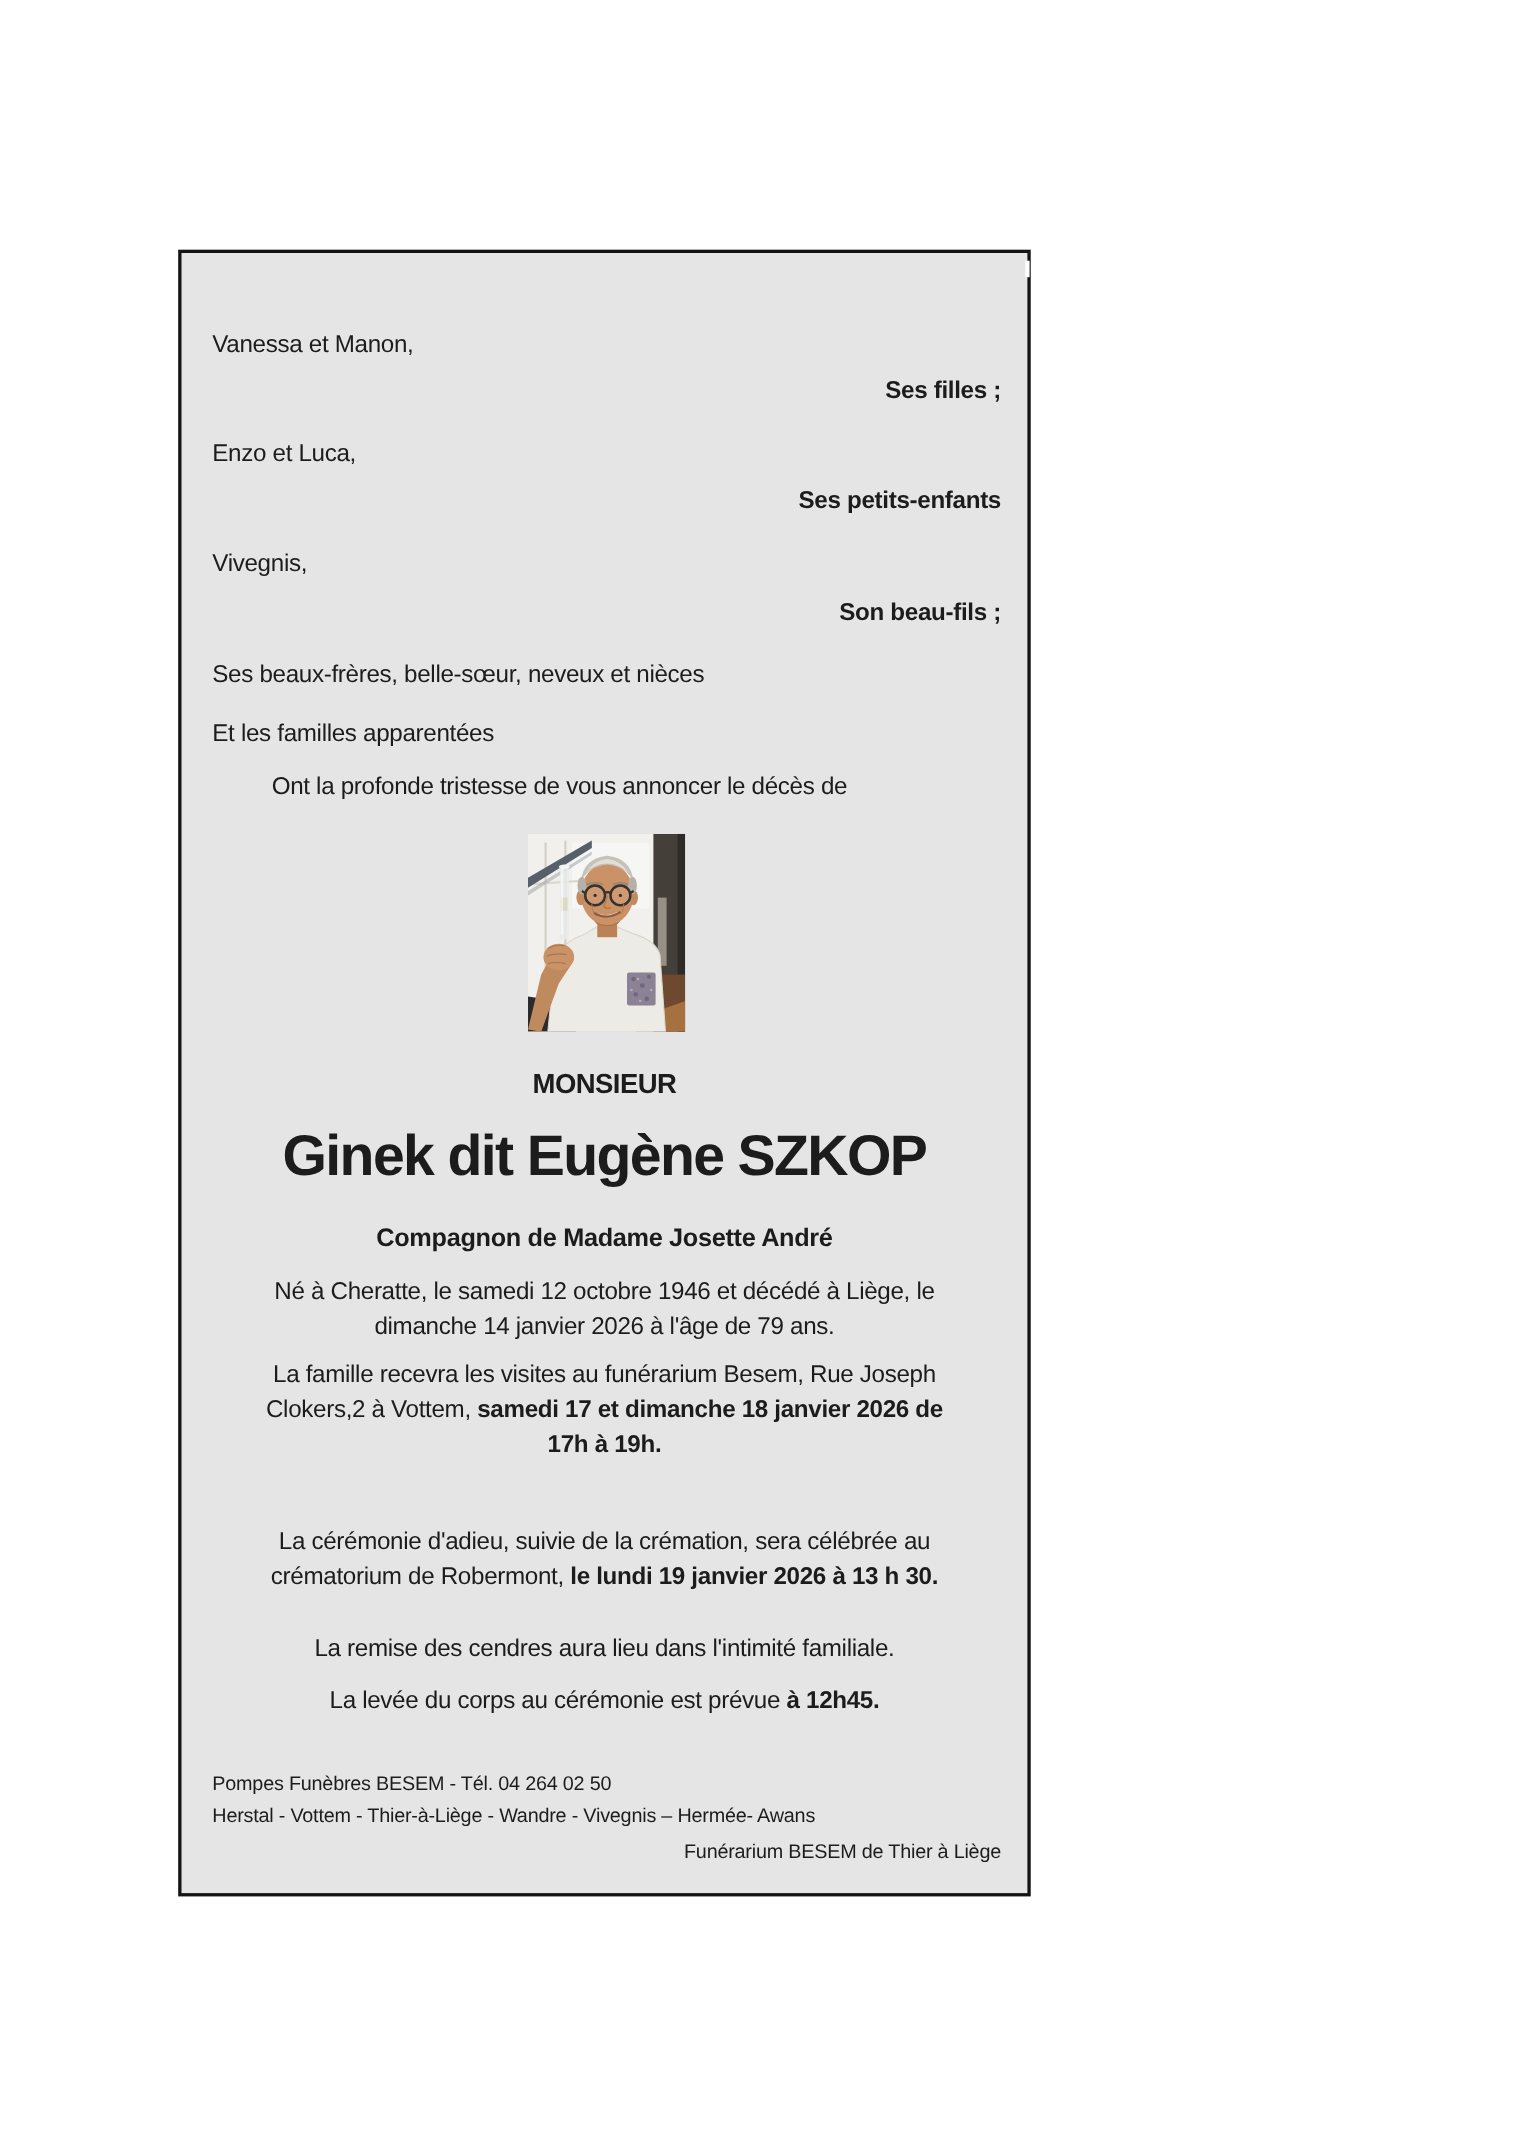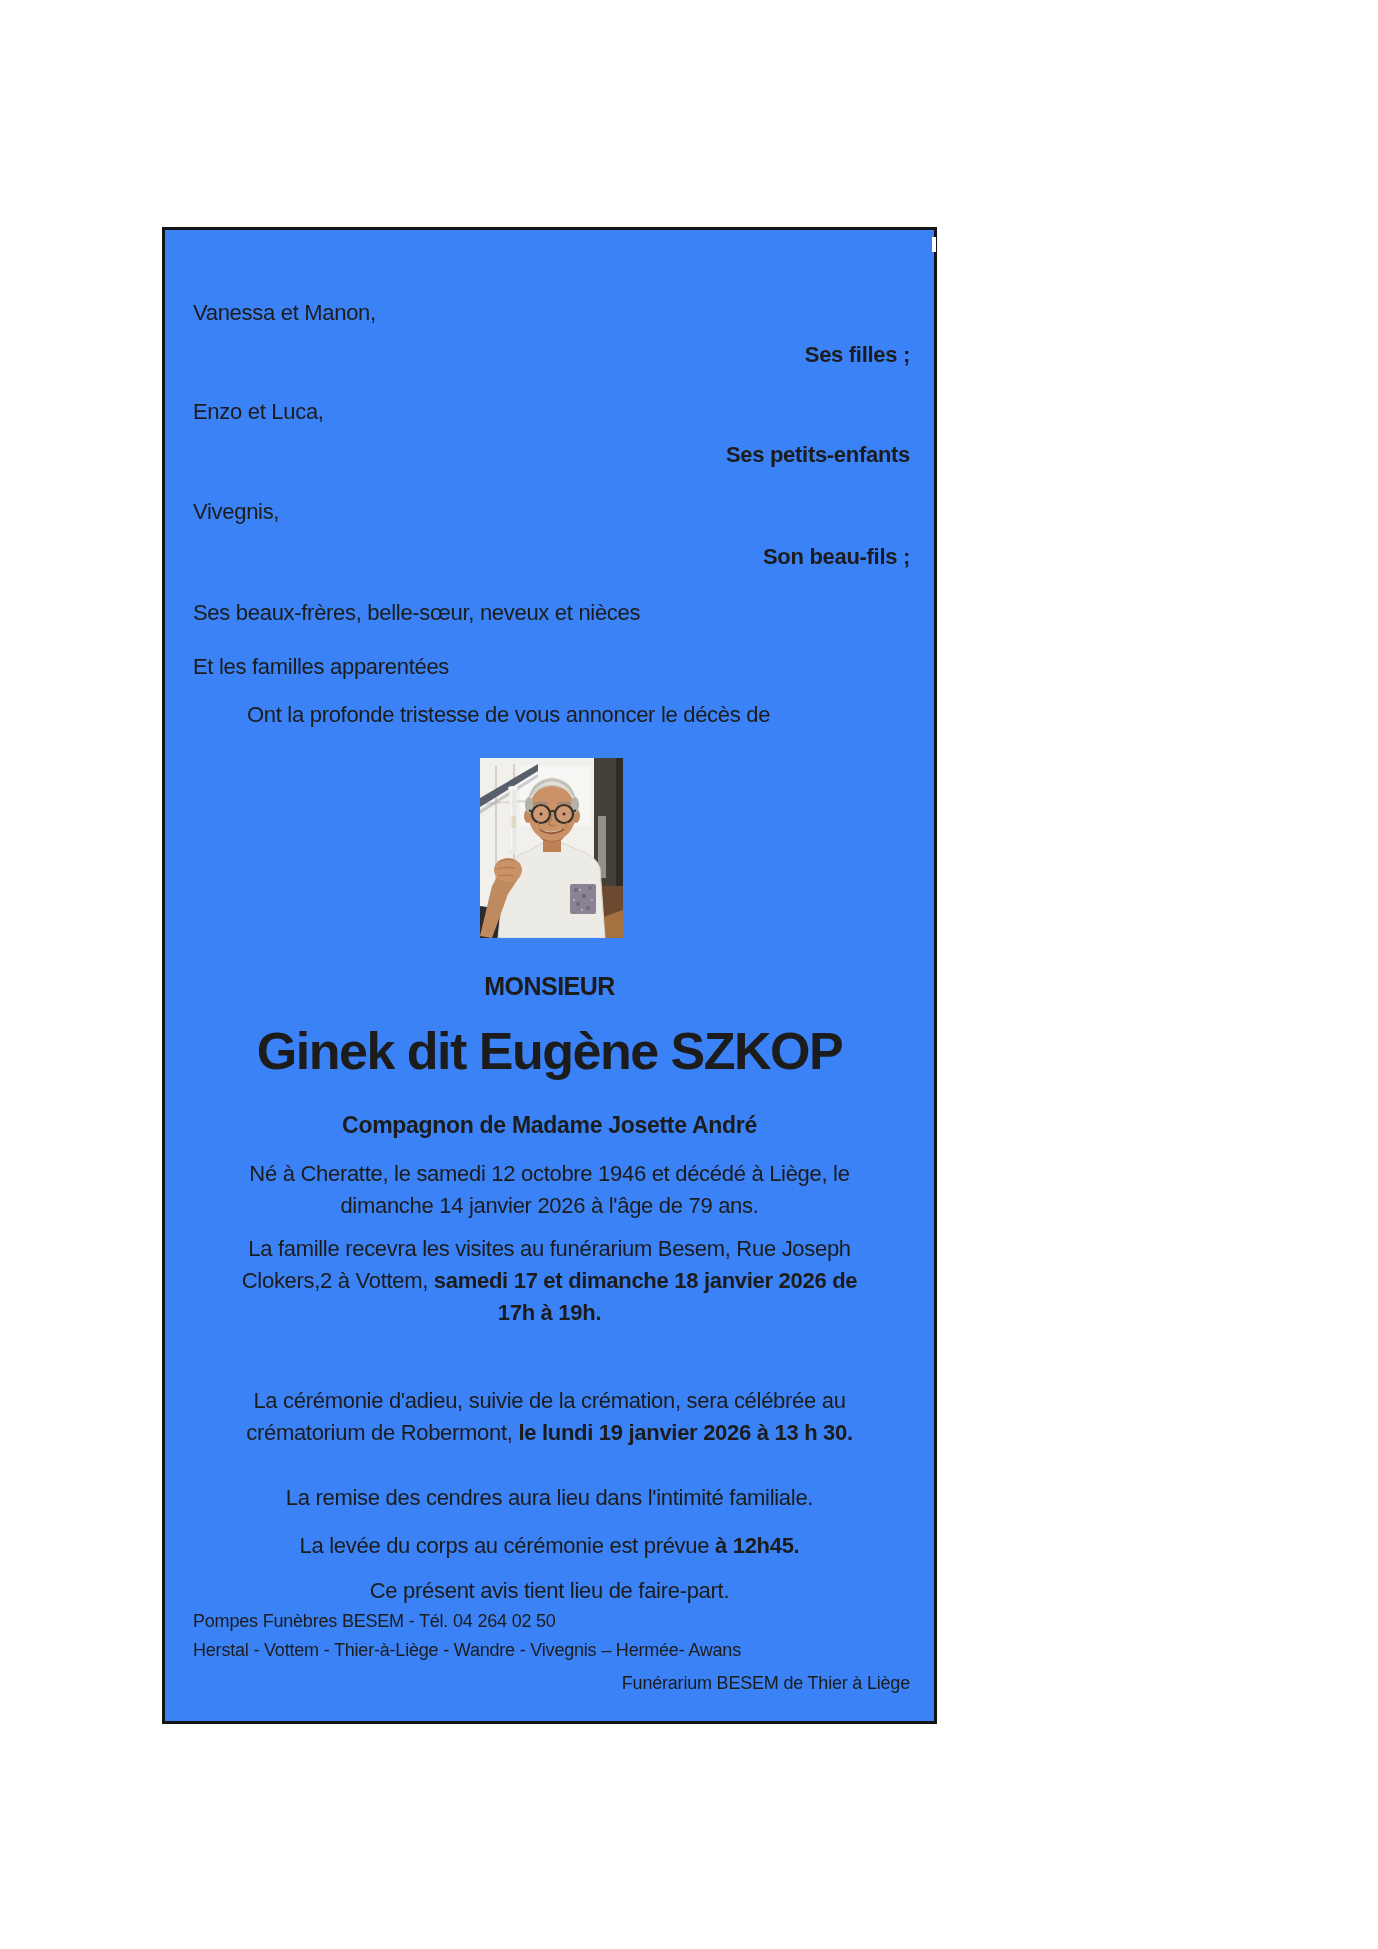--- a/index.html
+++ b/index.html
@@ -17,21 +17,21 @@
     overflow: hidden;
   }
   .notice-box {
     position: absolute;
     left: 162px;
     top: 227px;
     width: 775px;
     height: 1497px;
     border: 3px solid #141414;
     box-sizing: border-box;
-    background: #3b82f6;
+    background: #e5e5e5;
   }
   
   .corner-notch {
     position: absolute;
     right: -2px;
     top: 7px;
     width: 4px;
     height: 15px;
     background: #ffffff;
   }
@@ -179,19 +179,18 @@
 
     <div class="line centered" style="top:1006px">La famille recevra les visites au funérarium Besem, Rue Joseph</div>
     <div class="line centered" style="top:1038px"><span>Clokers,2 à Vottem, </span><span class="bold">samedi 17 et dimanche 18 janvier 2026 de</span></div>
     <div class="line centered bold" style="top:1070px">17h à 19h.</div>
 
     <div class="line centered" style="top:1158px">La cérémonie d'adieu, suivie de la crémation, sera célébrée au</div>
     <div class="line centered" style="top:1190px"><span>crématorium de Robermont, </span><span class="bold">le lundi 19 janvier 2026 à 13 h 30.</span></div>
 
     <div class="line centered" style="top:1255px">La remise des cendres aura lieu dans l'intimité familiale.</div>
     <div class="line centered" style="top:1303px"><span>La levée du corps au cérémonie est prévue </span><span class="bold">à 12h45.</span></div>
-    <div class="line centered" style="top:1348px">Ce présent avis tient lieu de faire-part.</div>
 
     <div class="line left-col footer-line" style="top:1378px">Pompes Funèbres BESEM - Tél. 04 264 02 50</div>
     <div class="line left-col footer-line" style="top:1407px">Herstal - Vottem - Thier-à-Liège - Wandre - Vivegnis – Hermée- Awans</div>
     <div class="line right-col footer-line" style="top:1440px">Funérarium BESEM de Thier à Liège</div>
   </div>
 </div>
 
 </body></html>

